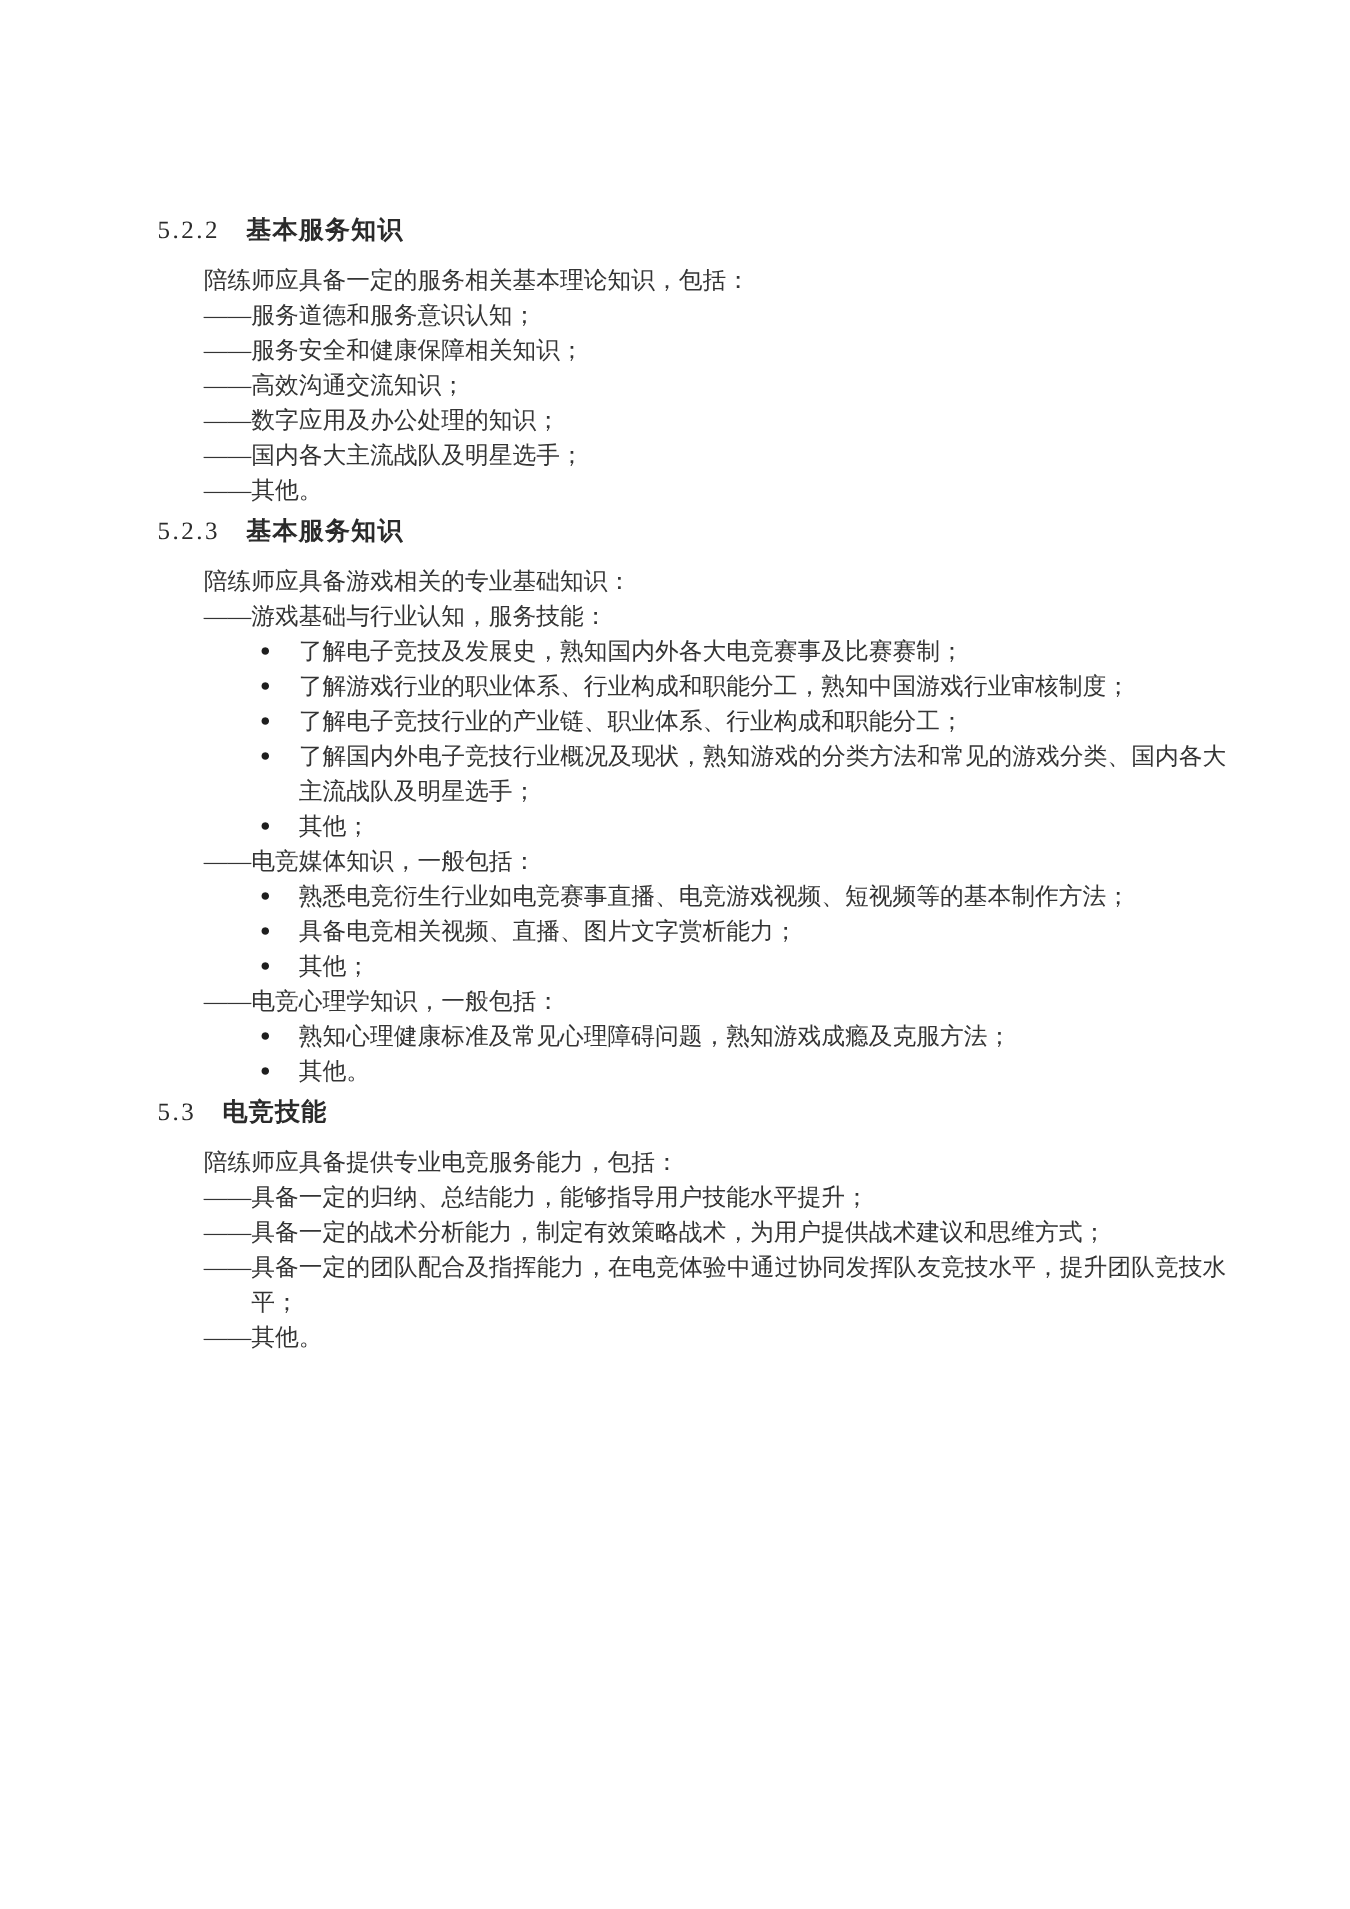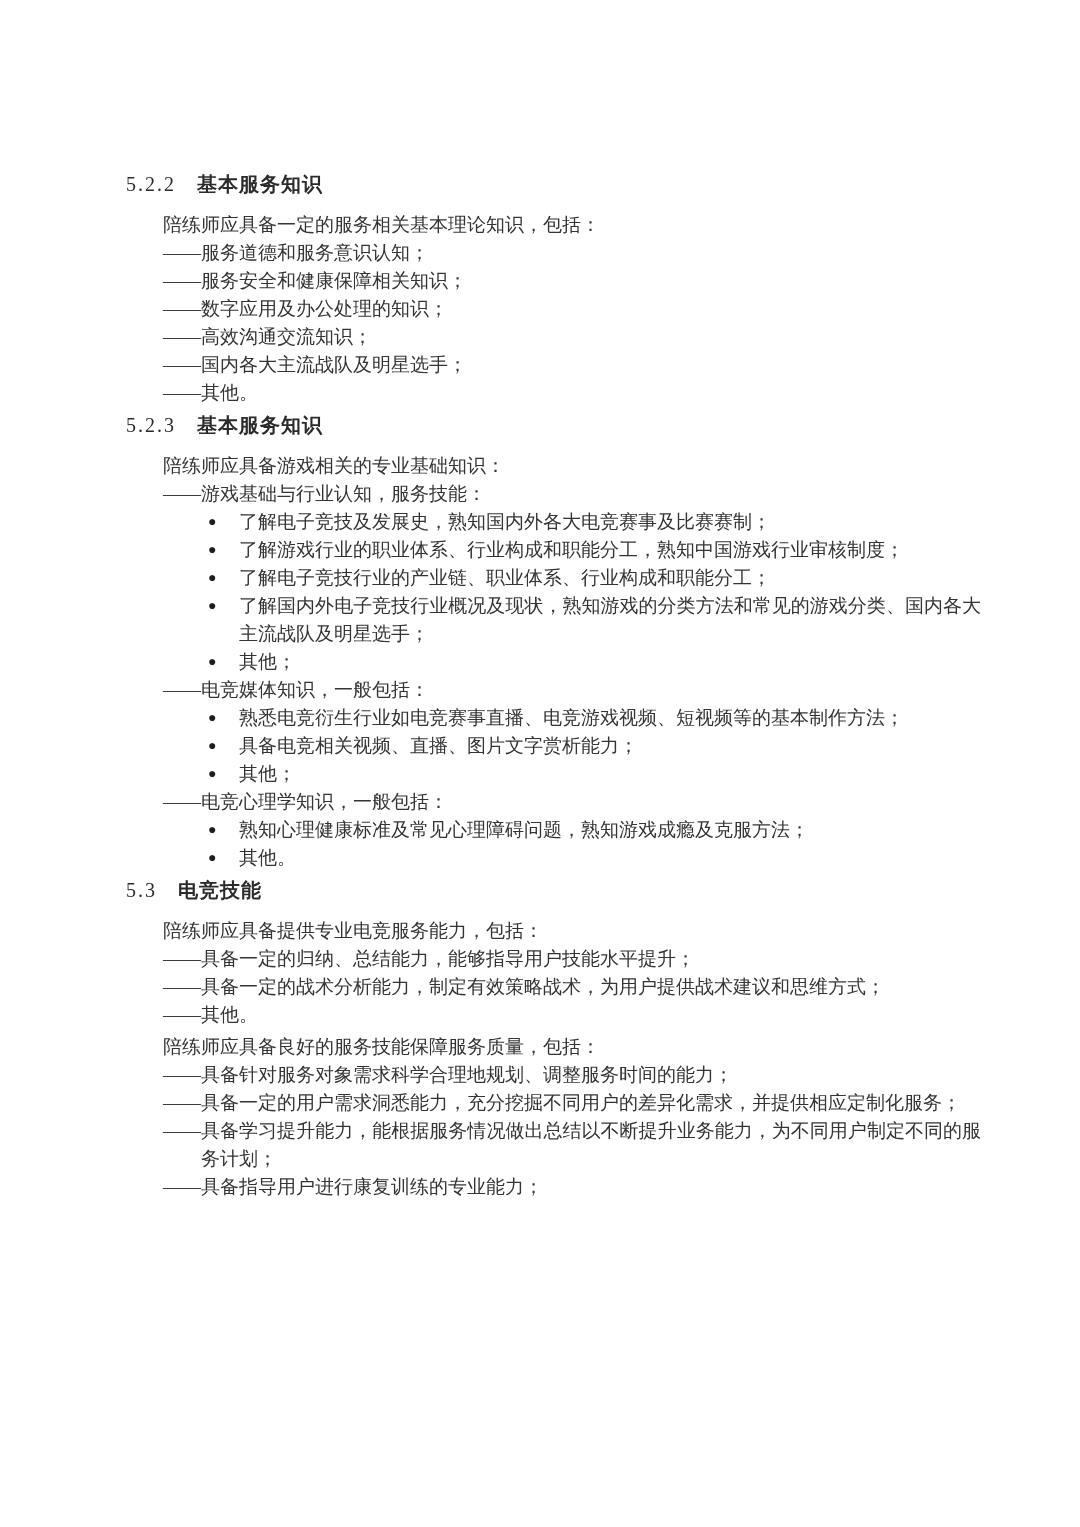--- a/index.html
+++ b/index.html
@@ -76,22 +76,22 @@
 
     <div class="section">
       <div class="heading">
         <span class="num">5.2.2</span>
         <span class="title">基本服务知识</span>
       </div>
       <div class="body">
         <p class="para">陪练师应具备一定的服务相关基本理论知识，包括：</p>
         <p class="dash">——服务道德和服务意识认知；</p>
         <p class="dash">——服务安全和健康保障相关知识；</p>
+        <p class="dash">——高效沟通交流知识；</p>
         <p class="dash">——数字应用及办公处理的知识；</p>
-        <p class="dash">——高效沟通交流知识；</p>
         <p class="dash">——国内各大主流战队及明星选手；</p>
         <p class="dash">——其他。</p>
       </div>
     </div>
 
     <div class="section">
       <div class="heading">
         <span class="num">5.2.3</span>
         <span class="title">基本服务知识</span>
       </div>
@@ -145,28 +145,22 @@
 
     <div class="section">
       <div class="heading">
         <span class="num">5.3</span>
         <span class="title">电竞技能</span>
       </div>
       <div class="body">
         <p class="para">陪练师应具备提供专业电竞服务能力，包括：</p>
         <p class="dash">——具备一定的归纳、总结能力，能够指导用户技能水平提升；</p>
         <p class="dash">——具备一定的战术分析能力，制定有效策略战术，为用户提供战术建议和思维方式；</p>
+        <p class="dash">——具备一定的团队配合及指挥能力，在电竞体验中通过协同发挥队友竞技水平，提升团队竞技水平；</p>
         <p class="dash">——其他。</p>
       </div>
     </div>
 
     <div class="section">
-      <div class="body">
-        <p class="para">陪练师应具备良好的服务技能保障服务质量，包括：</p>
-        <p class="dash">——具备针对服务对象需求科学合理地规划、调整服务时间的能力；</p>
-        <p class="dash">——具备一定的用户需求洞悉能力，充分挖掘不同用户的差异化需求，并提供相应定制化服务；</p>
-        <p class="dash">——具备学习提升能力，能根据服务情况做出总结以不断提升业务能力，为不同用户制定不同的服务计划；</p>
-        <p class="dash">——具备指导用户进行康复训练的专业能力；</p>
-      </div>
     </div>
 
   </div>
 </div>
 
 </body></html>

